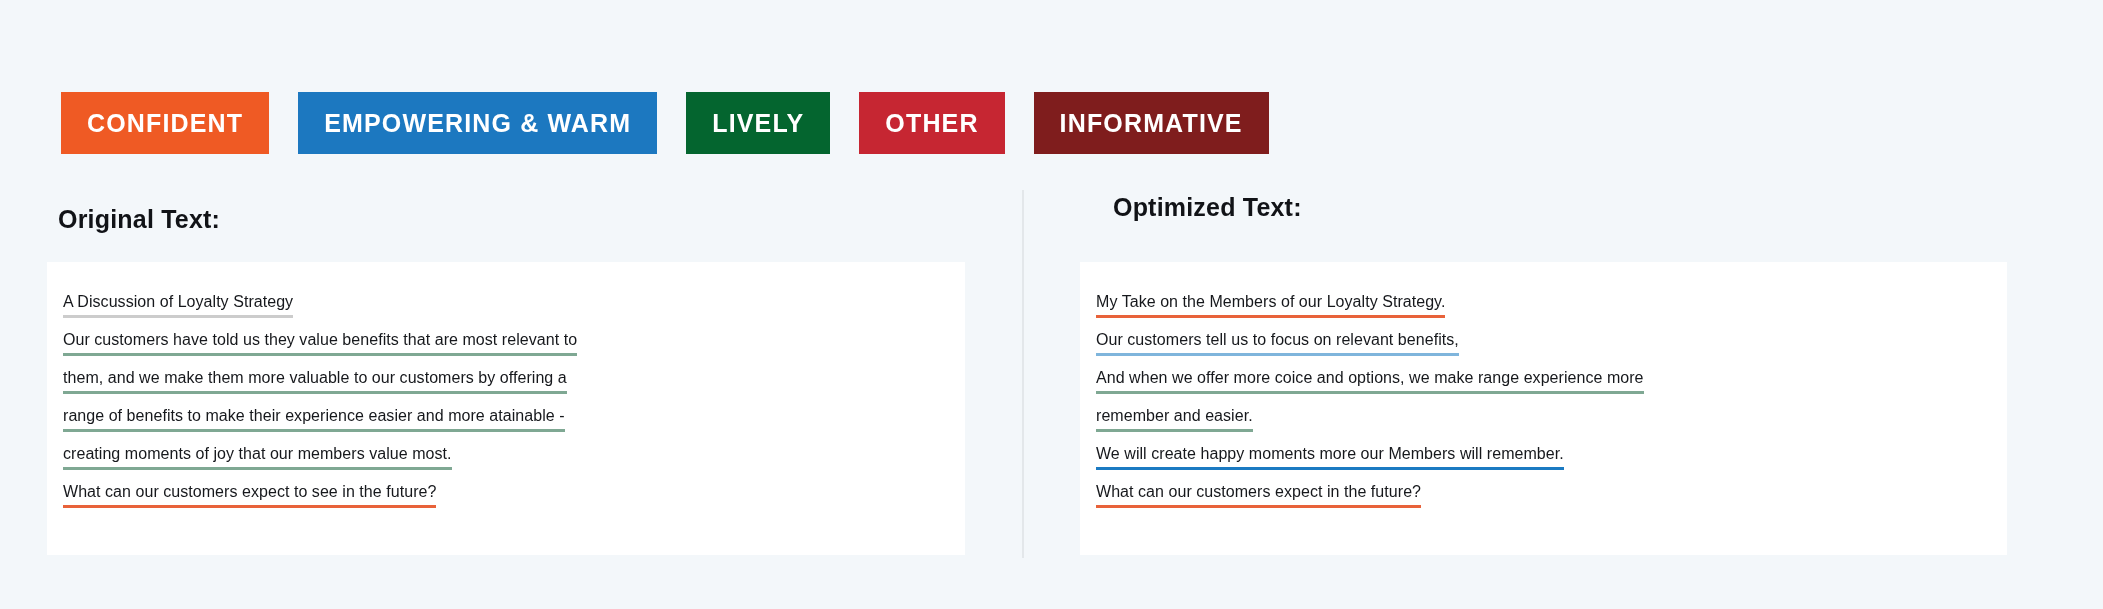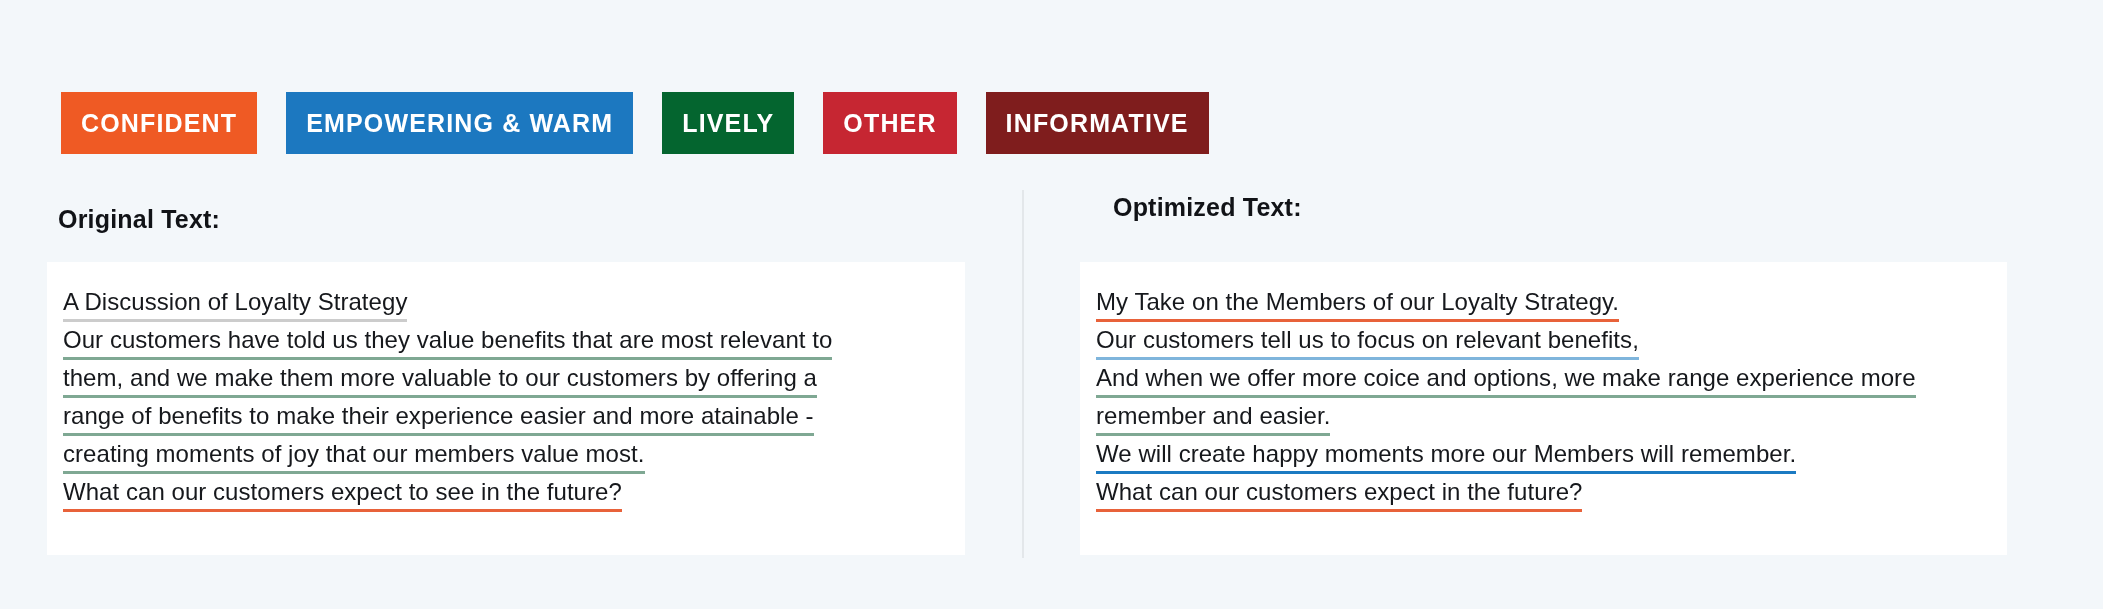--- a/index.html
+++ b/index.html
@@ -22,21 +22,21 @@
     top: 92px;
     display: flex;
     align-items: flex-start;
     gap: 29px;
   }
   .badge {
     height: 62px;
     display: flex;
     align-items: center;
     justify-content: center;
-    padding: 0 20px;
+    padding: 0 26px;
     box-sizing: border-box;
     color: #ffffff;
     font-size: 25px;
     font-weight: bold;
     letter-spacing: 1.15px;
     line-height: 1;
     white-space: nowrap;
   }
 
   
@@ -74,21 +74,21 @@
   .line-list { padding: 0 0 0 16px; }
 
   .text-line {
     position: relative;
     height: 38px;
     display: flex;
     align-items: center;
     white-space: nowrap;
   }
   .text-line .txt {
-    font-size: 24px;
+    font-size: 16px;
     color: #16181c;
     line-height: 1;
     letter-spacing: 0.05px;
     position: relative;
     display: inline-block;
     padding-bottom: 2px;
   }
   
   .text-line .txt::after {
     content: "";

